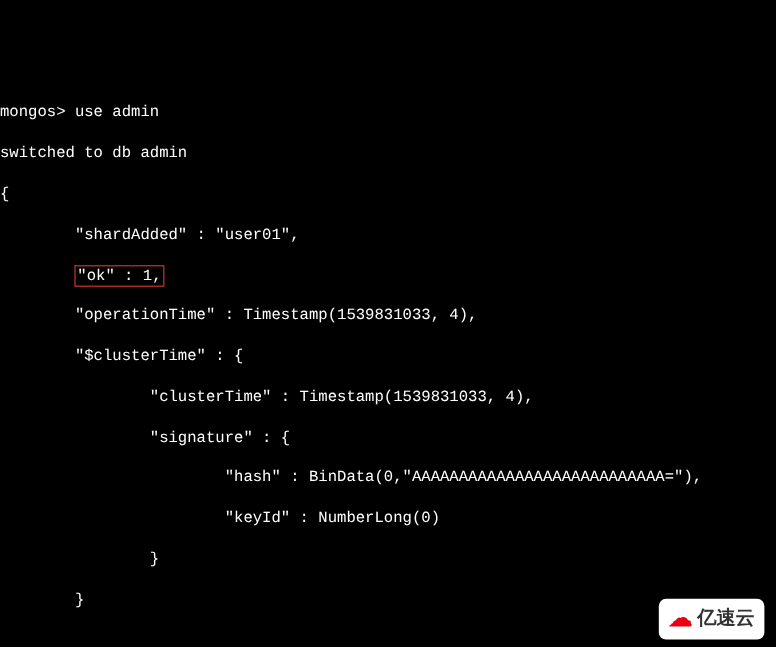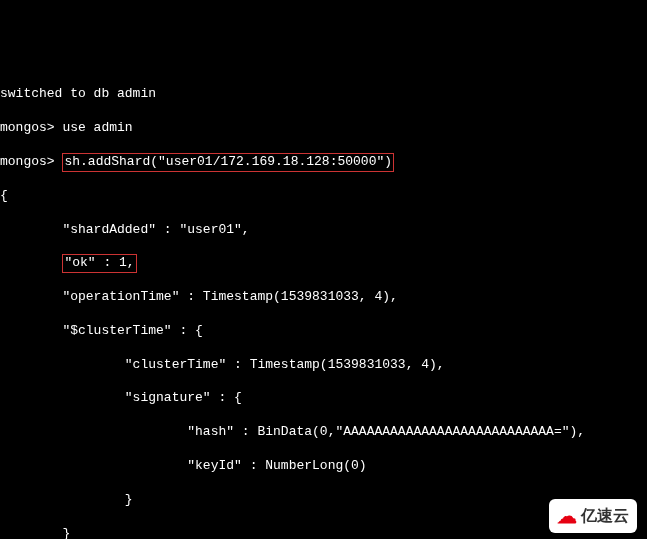--- a/index.html
+++ b/index.html
@@ -50,23 +50,22 @@
       color: #e60012;
       font-size: 20px;
     }
   </style>
 </head>
 <body>
 
 
 
 <div class="terminal">
+<div class="line">mongos&gt; use admin</div>
 <div class="line">switched to db admin</div>
-<div class="line">mongos&gt; use admin</div>
-<div class="line"><span>mongos&gt; </span><span class="highlight-red">sh.addShard("user01/172.169.18.128:50000")</span></div>
 <div class="line">{</div>
 <div class="line">        "shardAdded" : "user01",</div>
 <div class="line">        <span class="highlight-red">"ok" : 1,</span></div>
 <div class="line">        "operationTime" : Timestamp(1539831033, 4),</div>
 <div class="line">        "$clusterTime" : {</div>
 <div class="line">                "clusterTime" : Timestamp(1539831033, 4),</div>
 <div class="line">                "signature" : {</div>
 <div class="line">                        "hash" : BinData(0,"AAAAAAAAAAAAAAAAAAAAAAAAAAA="),</div>
 <div class="line">                        "keyId" : NumberLong(0)</div>
 <div class="line">                }</div>

